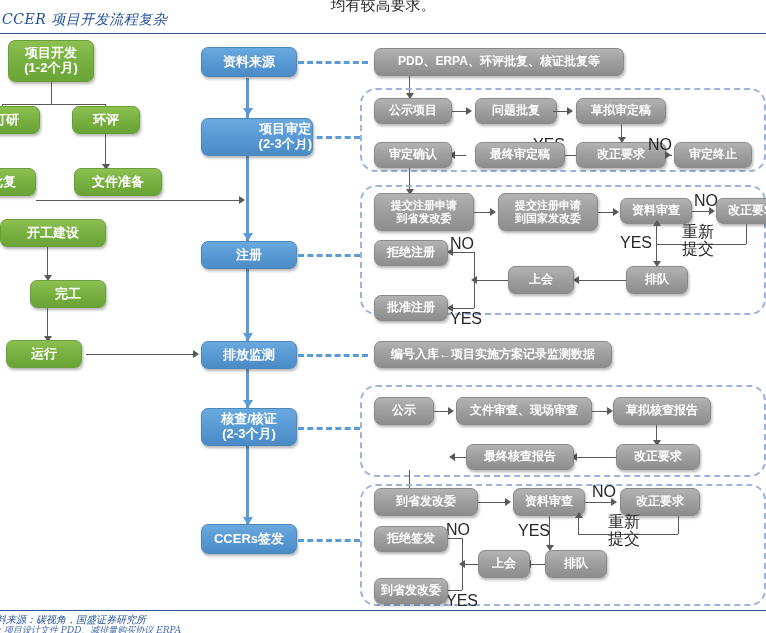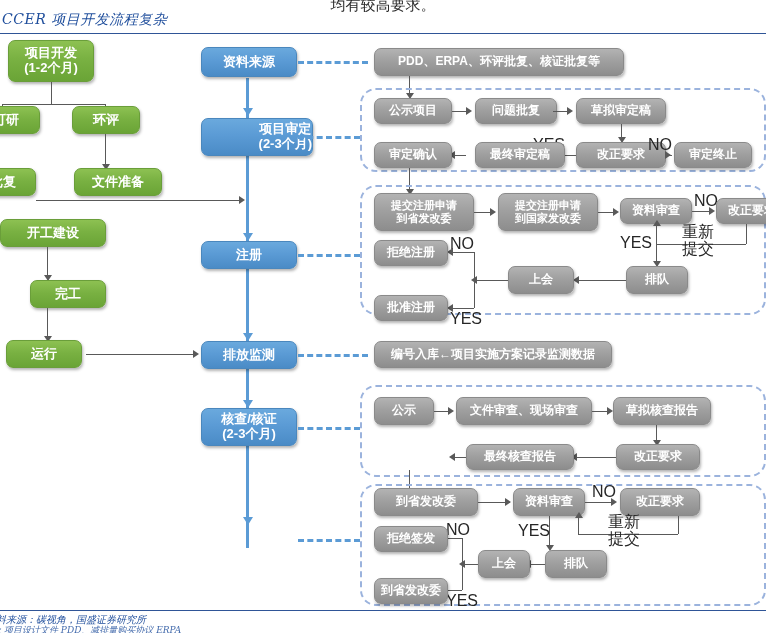--- a/index.html
+++ b/index.html
@@ -165,20 +165,23 @@
     <span>排放监测</span>
   </div>
   <div class="arw bdown" style="left:243px;top:400px;"></div>
 
   <div class="node blue" style="left:201px;top:408px;width:96px;height:38px;">
     <span style="white-space:pre-line;">核查/核证
 (2-3个月)</span>
   </div>
   <div class="arw bdown" style="left:243px;top:517px;"></div>
 
+  <div class="node blue" style="left:201px;top:524px;width:96px;height:30px;">
+    <span>CCERs签发</span>
+  </div>
 
   <div class="dash" style="left:298px;top:61px;width:70px;"></div>
   <div class="dash" style="left:298px;top:136px;width:62px;"></div>
   <div class="dash" style="left:298px;top:254px;width:62px;"></div>
   <div class="dash" style="left:298px;top:354px;width:70px;"></div>
   <div class="dash" style="left:298px;top:427px;width:62px;"></div>
   <div class="dash" style="left:298px;top:539px;width:62px;"></div>
 
   <div class="node gray" style="left:374px;top:48px;width:250px;height:28px;">
     <span>PDD、ERPA、环评批复、核证批复等</span>

